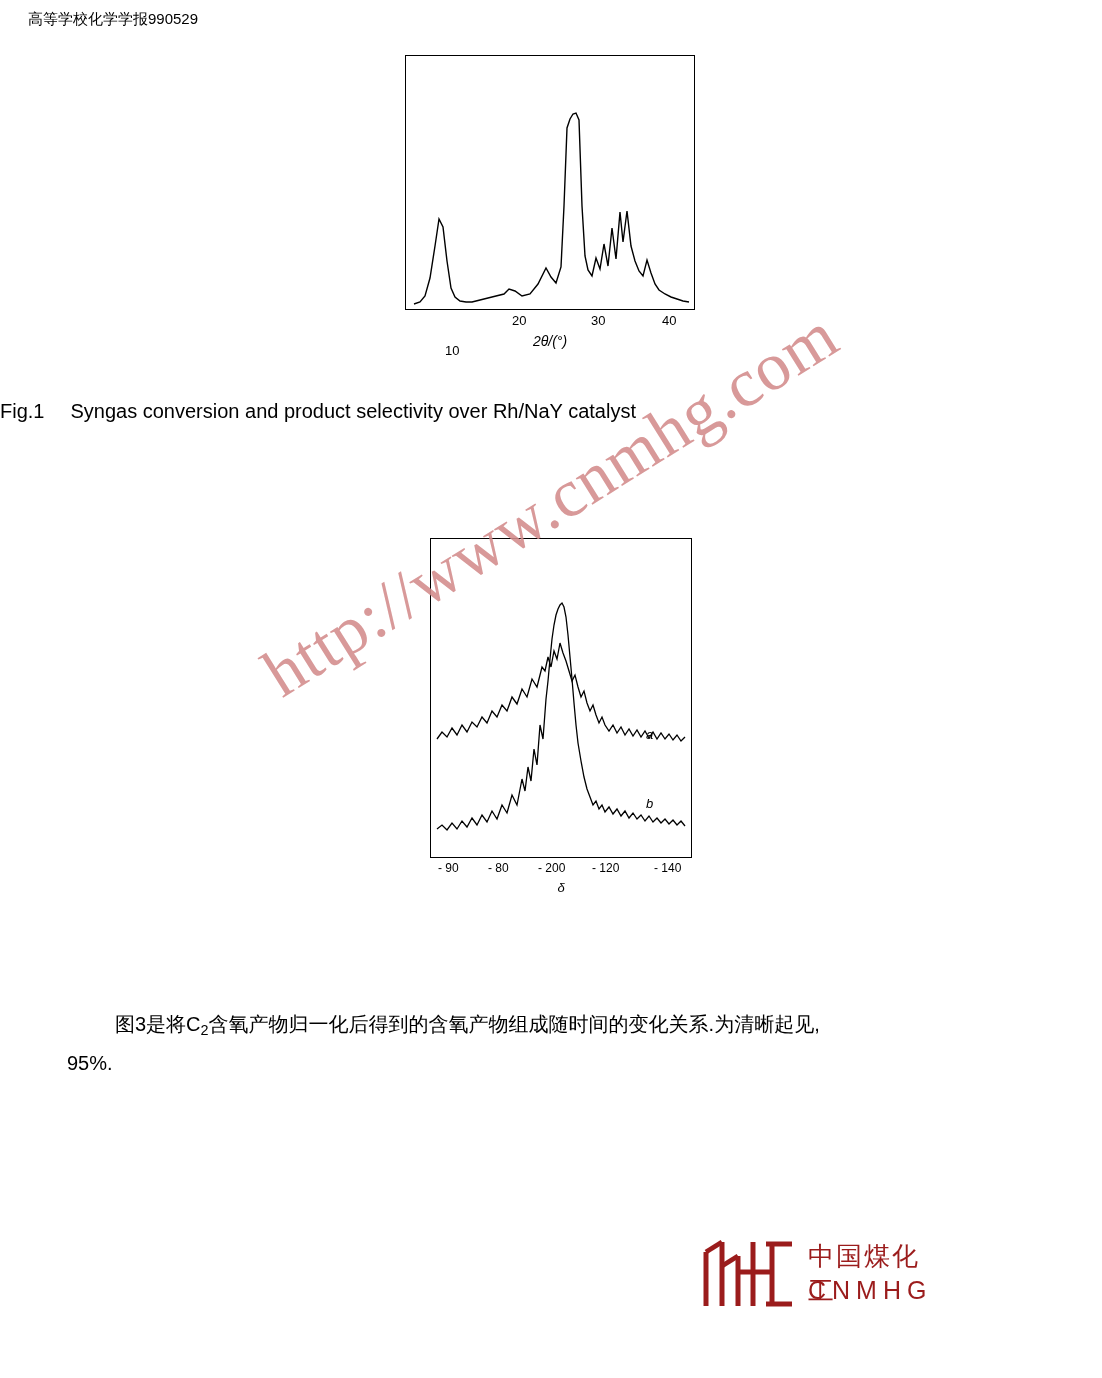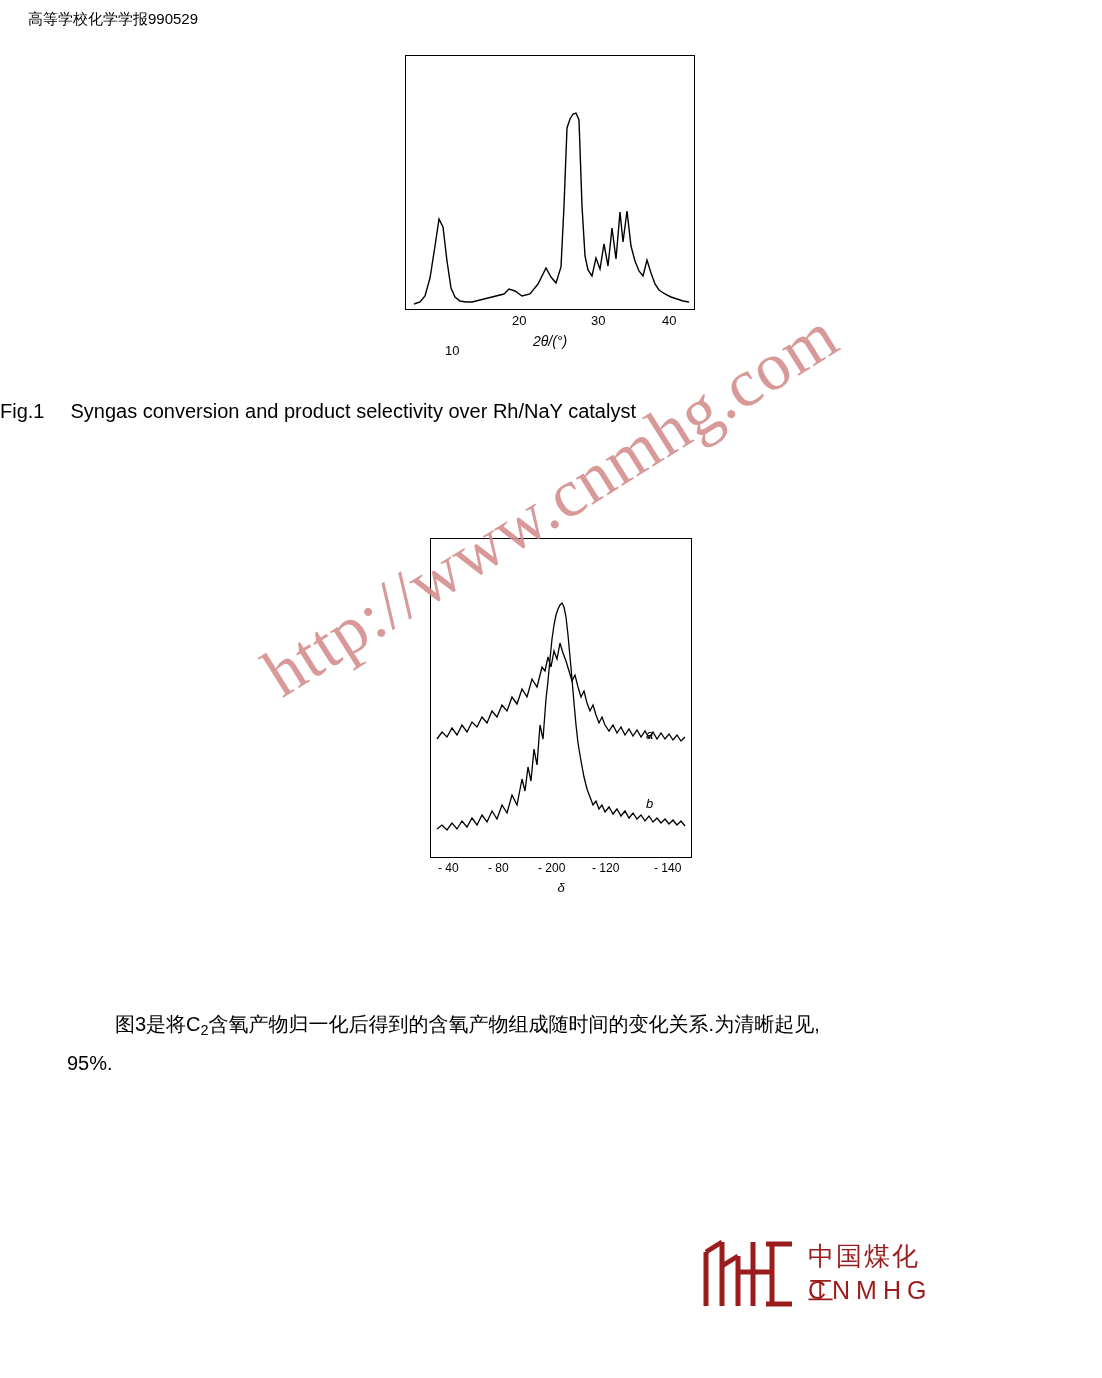--- a/index.html
+++ b/index.html
@@ -143,21 +143,21 @@
       <svg width="260" height="318" viewBox="0 0 260 318">
 
         <polyline fill="none" stroke="#000" stroke-width="1.3" points="6,200 11,193 16,198 21,189 26,196 31,186 36,193 41,183 46,188 51,178 56,184 61,172 66,178 71,166 76,172 81,158 86,165 91,150 96,158 101,140 106,148 111,128 114,132 117,118 120,128 123,112 126,120 129,104 132,114 135,122 138,132 141,142 144,136 147,148 150,158 153,152 156,164 159,172 162,166 165,176 168,184 171,178 174,186 178,192 182,186 186,194 190,188 194,196 198,190 202,197 206,191 210,198 214,192 218,199 222,193 226,200 230,194 234,200 238,195 242,201 246,196 250,202 254,198"></polyline>
 
         <polyline fill="none" stroke="#000" stroke-width="1.3" points="6,290 11,286 16,291 21,284 26,290 31,282 36,288 41,279 46,286 51,276 56,283 61,272 66,280 71,266 76,274 81,256 86,266 91,240 94,252 97,228 100,242 103,210 106,226 109,186 112,200 115,160 117,142 119,120 121,100 123,86 125,76 127,70 129,66 131,64 133,68 135,78 137,96 139,118 141,140 143,164 145,186 147,204 150,222 153,238 156,250 159,258 162,266 165,262 168,270 171,266 174,273 178,268 182,275 186,270 190,277 194,272 198,279 202,274 206,280 210,276 214,282 218,277 222,283 226,279 230,284 234,280 238,285 242,281 246,286 250,282 254,287"></polyline>
       </svg>
       <span class="curve-label" style="left:215px; top:188px;">a</span>
       <span class="curve-label" style="left:215px; top:257px;">b</span>
     </div>
     <div class="fig2-axis-ticks">
-      <span style="left:8px;">- 40</span>
+      <span style="left:8px;">- 90</span>
       <span style="left:58px;">- 80</span>
       <span style="left:108px;">- 200</span>
       <span style="left:162px;">- 120</span>
       <span style="left:224px;">- 140</span>
     </div>
     <div class="fig2-xlabel">δ</div>
   </div>
 
 
   <div class="body-text">

